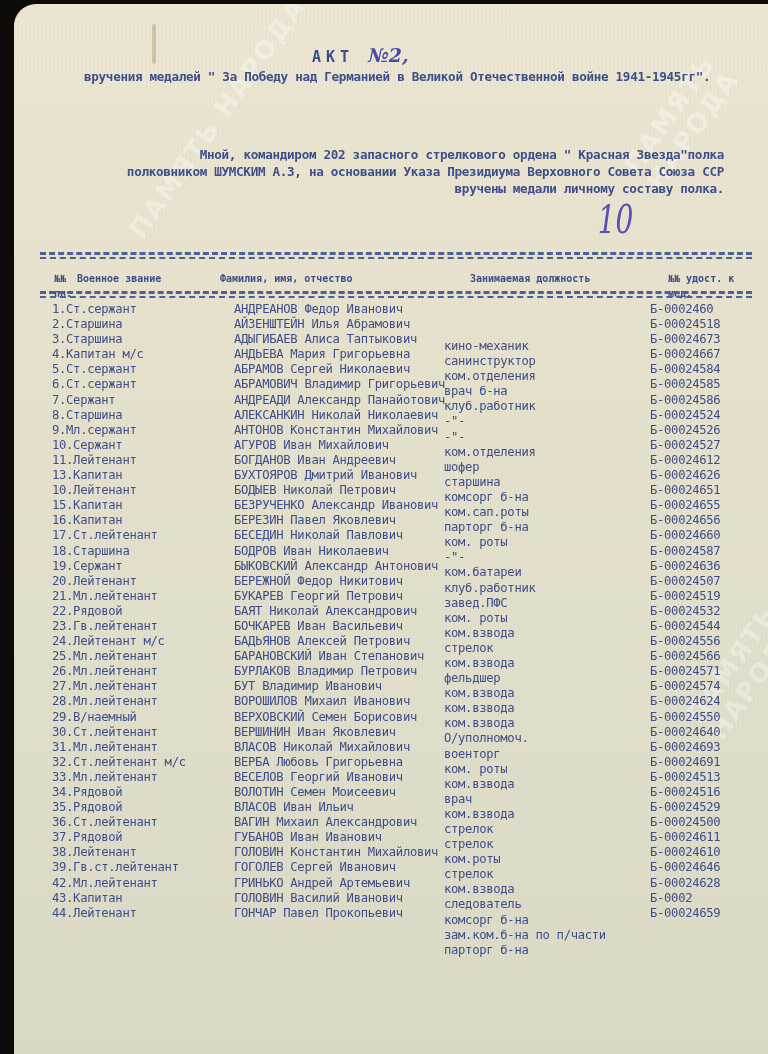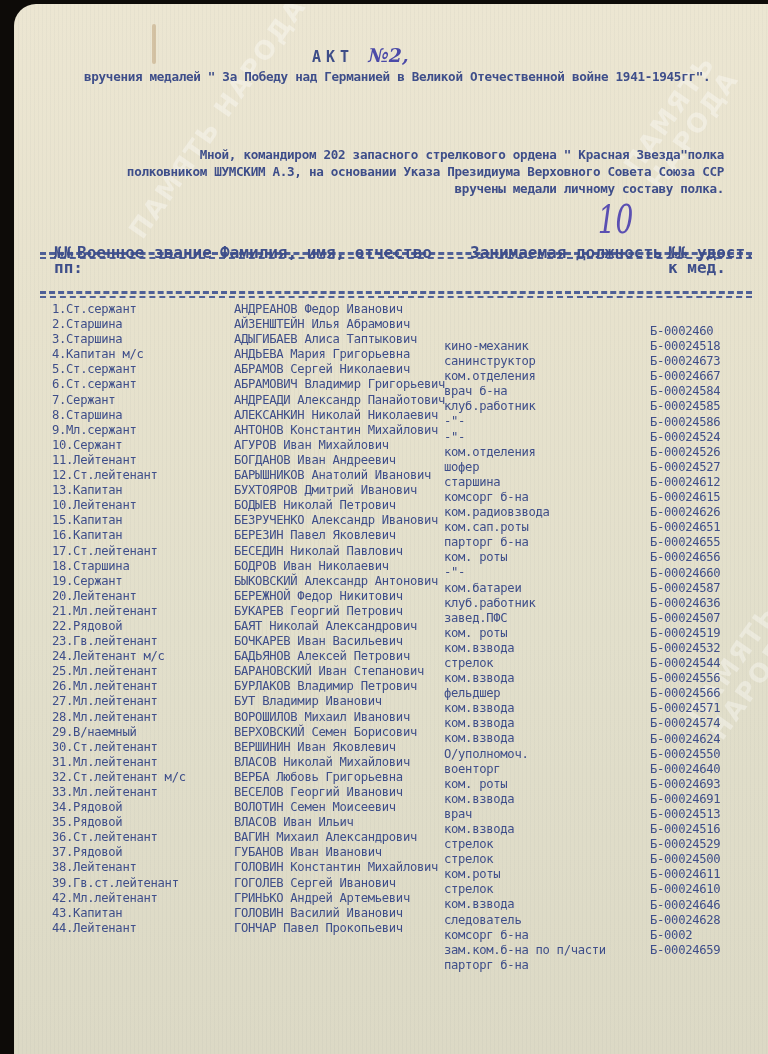--- a/index.html
+++ b/index.html
@@ -50,39 +50,39 @@
   }
   .rule {
     position: absolute; left: 40px; width: 712px; height: 0;
     border-top: 3px dashed #4f6097;
   }
   .rule.r1 { top: 252px; }
   .rule.r1b { top: 257px; border-top-width: 2px; }
   .rule.r2 { top: 291px; }
   .rule.r2b { top: 296px; border-top-width: 2px; }
   .thead {
-    position: absolute; left: 40px; top: 243px; width: 720px; height: 32px;
-    font-size: 16px; color: #3e4e8a; font-weight: bold;
+    position: absolute; left: 40px; top: 269px; width: 720px; height: 32px;
+    font-size: 10px; color: #3e4e8a; font-weight: bold;
   }
   .th { position: absolute; top: 2px; line-height: 15px; white-space: nowrap; }
   .th.c1 { left: 14px; }
   .th.c2 { left: 37px; text-align: right; }
   .th.c3 { left: 180px; }
   .th.c4 { left: 430px; }
   .th.c5 { left: 628px; }
   .tbody {
     position: absolute; left: 40px; top: 302px; width: 720px;
     font-size: 12.2px; color: #3e4e8a; font-weight: normal;
   }
   .row { position: relative; height: 15.1px; white-space: nowrap; letter-spacing: -0.3px; }
   .row span { position: absolute; top: 0; }
   .c-rank { left: 12px; }
   .c-name { left: 194px; }
   .c-pos  { left: 404px; margin-top: 37px; }
-  .c-cert { left: 610px; margin-top: 22px; }
+  .c-cert { left: 610px; }
 </style>
 </head>
 <body>
 
 <div class="page">
   <div class="fold"></div>
   <div class="watermark wm1">ПАМЯТЬ НАРОДА</div>
   <div class="watermark wm2">ПАМЯТЬ НАРОДА</div>
   <div class="watermark wm3">ПАМЯТЬ НАРОДА</div>
 </div>
@@ -171,26 +171,20 @@
       <span class="c-pos">старшина</span>
       <span class="c-cert">Б-00024527</span>
     </div>
     <div class="row">
       <span class="c-rank">11.Лейтенант</span>
       <span class="c-name">БОГДАНОВ Иван Андреевич</span>
       <span class="c-pos">комсорг б-на</span>
       <span class="c-cert">Б-00024612</span>
     </div>
     <div class="row">
-      <span class="c-rank">12.Ст.лейтенант</span>
-      <span class="c-name">БАРЫШНИКОВ Анатолий Иванович</span>
-      <span class="c-pos">ком.радиовзвода</span>
-      <span class="c-cert">Б-00024615</span>
-    </div>
-    <div class="row">
       <span class="c-rank">13.Капитан</span>
       <span class="c-name">БУХТОЯРОВ Дмитрий Иванович</span>
       <span class="c-pos">ком.сап.роты</span>
       <span class="c-cert">Б-00024626</span>
     </div>
     <div class="row">
       <span class="c-rank">10.Лейтенант</span>
       <span class="c-name">БОДЫЕВ Николай Петрович</span>
       <span class="c-pos">парторг б-на</span>
       <span class="c-cert">Б-00024651</span>

